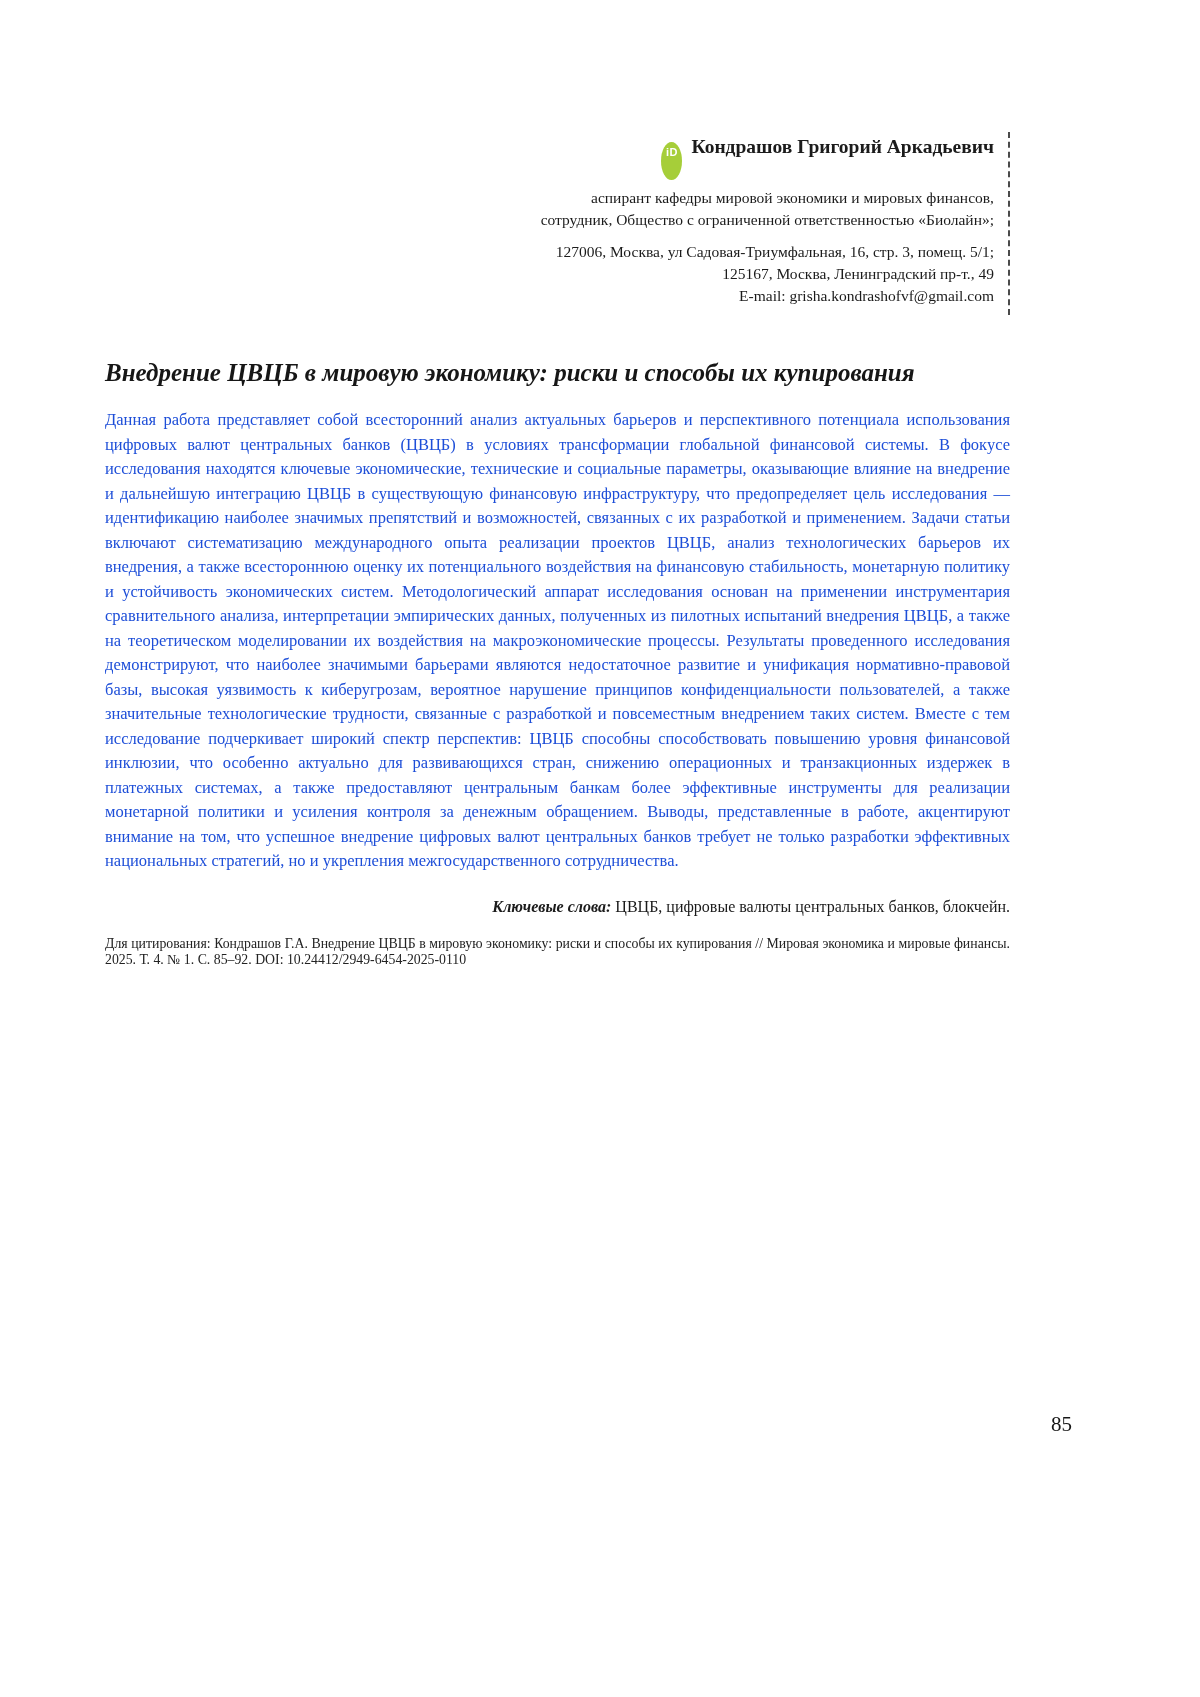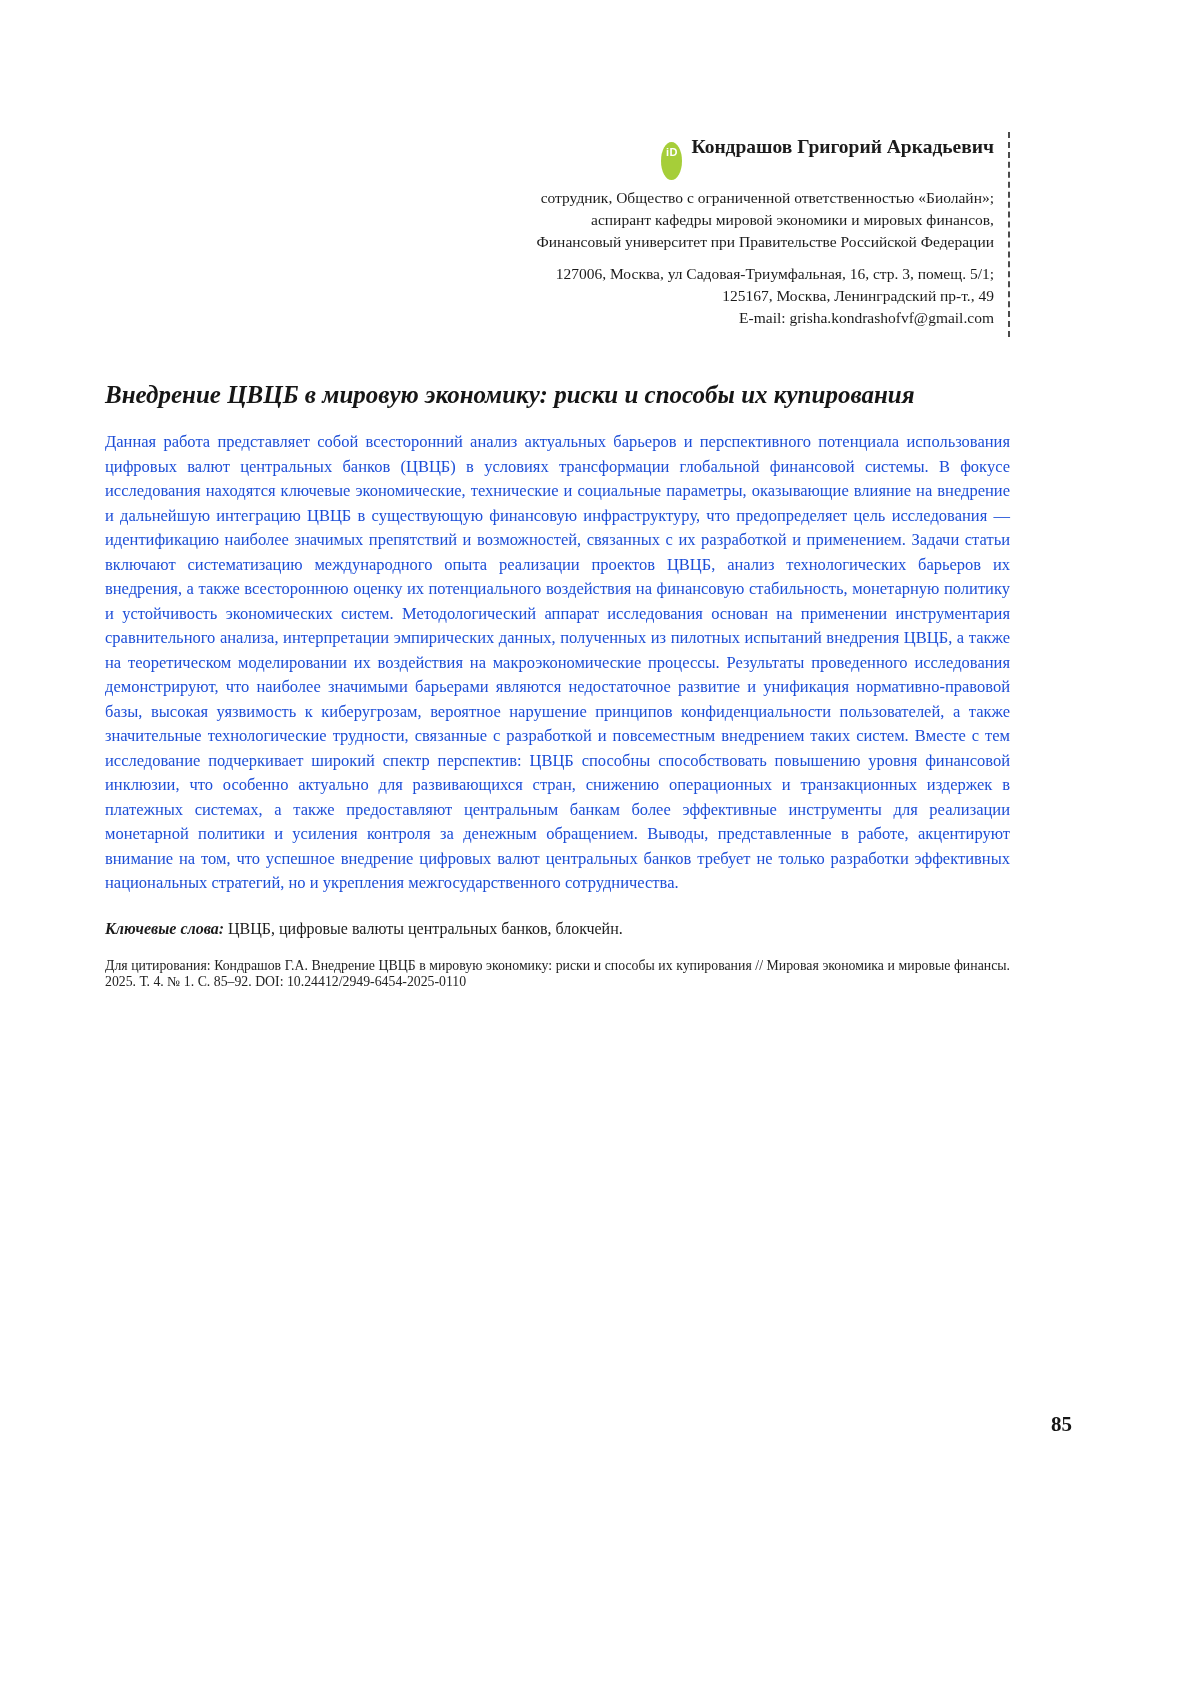--- a/index.html
+++ b/index.html
@@ -68,54 +68,54 @@
   .abstract {
     font-size: 16.5px;
     line-height: 24.5px;
     text-align: justify;
     color: #1d4ed8;
   }
   .keywords {
     font-size: 16px;
     line-height: 22px;
     margin-top: 22px;
+    text-align: right;
   }
   .kw-label {
     font-weight: bold;
     font-style: italic;
   }
   .citation {
     font-size: 13.8px;
     line-height: 16px;
     margin-top: 18px;
     text-align: justify;
     color: #222222;
   }
   .page-number {
     position: absolute;
     right: 128px;
     top: 1412px;
     font-size: 21px;
-    font-weight: bold;
+    font-weight: normal;
     color: #161616;
   }
 </style>
 </head>
 <body>
 
 <div class="page">
 
   <div class="author-block">
     <div class="author-name-line">
       <span class="orcid" style="background: rgb(166, 206, 57);">iD</span><span class="author-name">Кондрашов Григорий Аркадьевич</span>
     </div>
     <div class="affiliations">
+      <div>аспирант кафедры мировой экономики и мировых финансов,</div>
       <div>сотрудник, Общество с ограниченной ответственностью «Биолайн»;</div>
-      <div>аспирант кафедры мировой экономики и мировых финансов,</div>
-      <div>Финансовый университет при Правительстве Российской Федерации</div>
     </div>
     <div class="addresses">
       <div>127006, Москва, ул Садовая-Триумфальная, 16, стр. 3, помещ. 5/1;</div>
       <div>125167, Москва, Ленинградский пр-т., 49</div>
       <div>E-mail: grisha.kondrashofvf@gmail.com</div>
     </div>
   </div>
 
   <h1 class="title">Внедрение ЦВЦБ в мировую экономику: риски и способы их купирования</h1>
 

